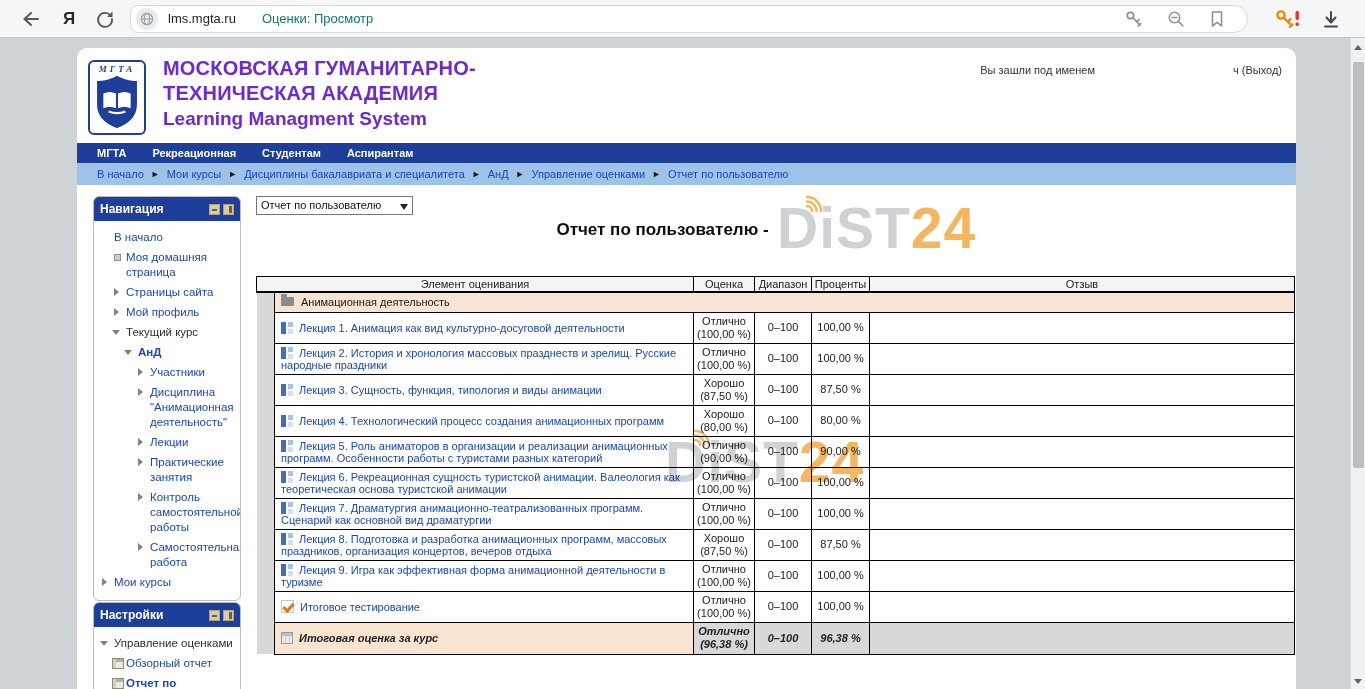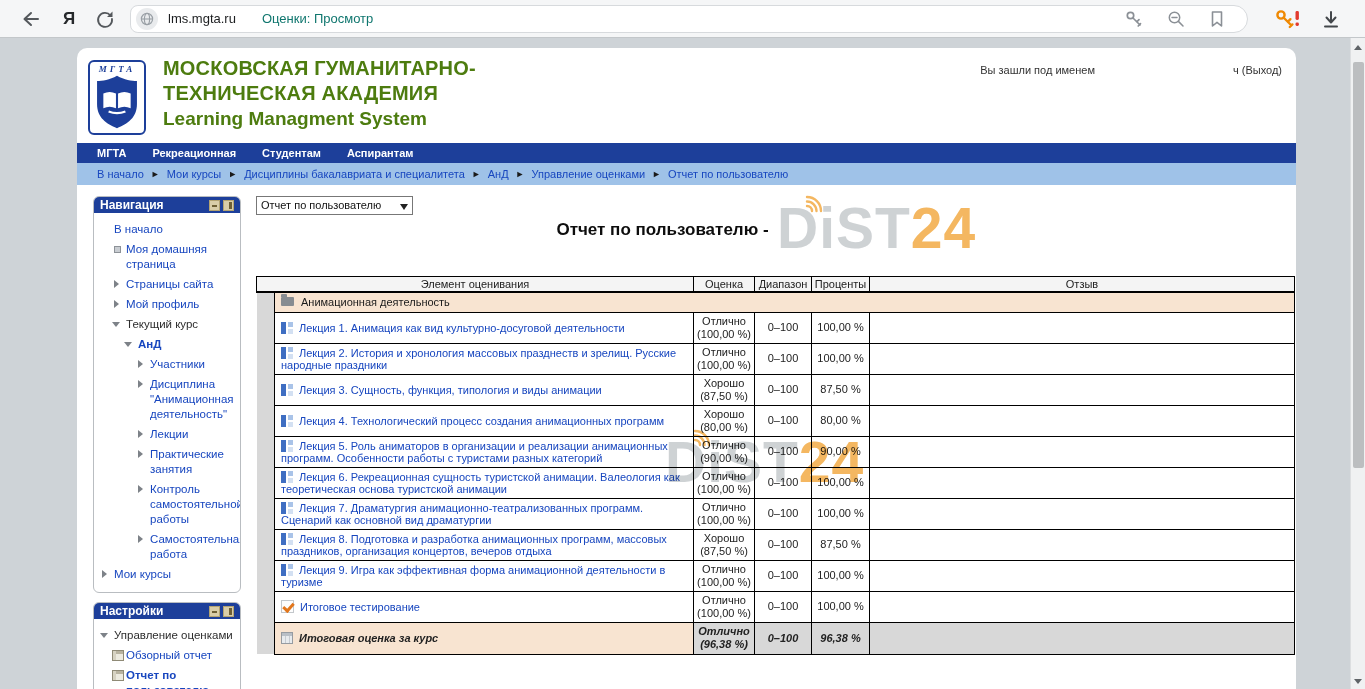--- a/index.html
+++ b/index.html
@@ -41,21 +41,21 @@
     background: #ffffff; border-radius: 10px 10px 0 0; overflow: hidden; margin-left: 13px;
   }
 
   .logo-box {
     position: absolute; left: 11px; top: 12px; width: 58px; height: 75px;
     border: 2px solid #1d3f9a; border-radius: 6px; background: #fff; text-align: center;
     cursor: pointer;
   }
   .logo-abbr { font-family: "Liberation Serif", "DejaVu Serif", serif; font-style: italic;
     font-weight: bold; font-size: 9px; letter-spacing: 3px; color: #1d3f9a; margin-top: 2px; }
-  .org-title { position: absolute; left: 86px; top: 8px; color: #4d7c0f; font-weight: bold; }
+  .org-title { position: absolute; left: 86px; top: 8px; color: #6d28d9; font-weight: bold; }
   .org-l1, .org-l2 { font-size: 20px; line-height: 25px; letter-spacing: .2px; }
   .org-l3 { font-size: 19px; line-height: 25px; }
   .login-info { position: absolute; right: 14px; top: 16px; font-size: 11px; color: #333; }
   .login-gap { display: inline-block; width: 138px; }
 
   .main-nav {
     position: absolute; left: 0; right: 0; top: 95px; height: 20px; background: #1d3f9a;
     display: flex; align-items: center; gap: 26px; padding-left: 20px;
   }
   .nav-item { color: #fff; font-weight: bold; font-size: 11px; cursor: pointer; }
@@ -67,21 +67,21 @@
   .bc-link { color: #1746bf; }
   .bc-sep { color: #1a1a1a; font-size: 9px; margin: 0 1px; }
 
   
   .side-block {
     position: absolute; left: 16px; width: 148px; background: #fff;
     border: 1px solid #b9bdc1; border-radius: 6px; overflow: hidden;
   }
   .blk-nav { top: 148px; }
   .blk-settings { top: 554px; height: 140px; }
-  .blk-head { height: 16px; background: #1d3f9a; display: flex; align-items: center;
+  .blk-head { height: 24px; background: #1d3f9a; display: flex; align-items: center;
     padding: 0 6px; color: #fff; font-weight: bold; font-size: 12px; }
   .blk-tools { margin-left: auto; display: flex; gap: 3px; }
   .blk-tool { width: 11px; height: 11px; background: #d9cda8; border: 1px solid #b3a372; position: relative; cursor: pointer; }
   .blk-tool.minus::after { content: ""; position: absolute; left: 2px; top: 4px; width: 5px; height: 2px; background: #6e5f35; }
   .blk-tool.dock::after { content: ""; position: absolute; right: 1px; top: 1px; width: 3px; height: 7px; background: #6e5f35; }
   .tree-list { padding: 8px 4px 6px 4px; font-size: 11.5px; line-height: 15px; }
   .tree-item { display: flex; gap: 4px; padding: 1px 2px; margin-bottom: 3px; cursor: pointer; }
   .tree-icon { flex: 0 0 10px; height: 13px; position: relative; }
   .i-arrow-right::before { content: ""; position: absolute; top: 3px; left: 2px;
     border-left: 5px solid #7d8288; border-top: 4px solid transparent; border-bottom: 4px solid transparent; }

